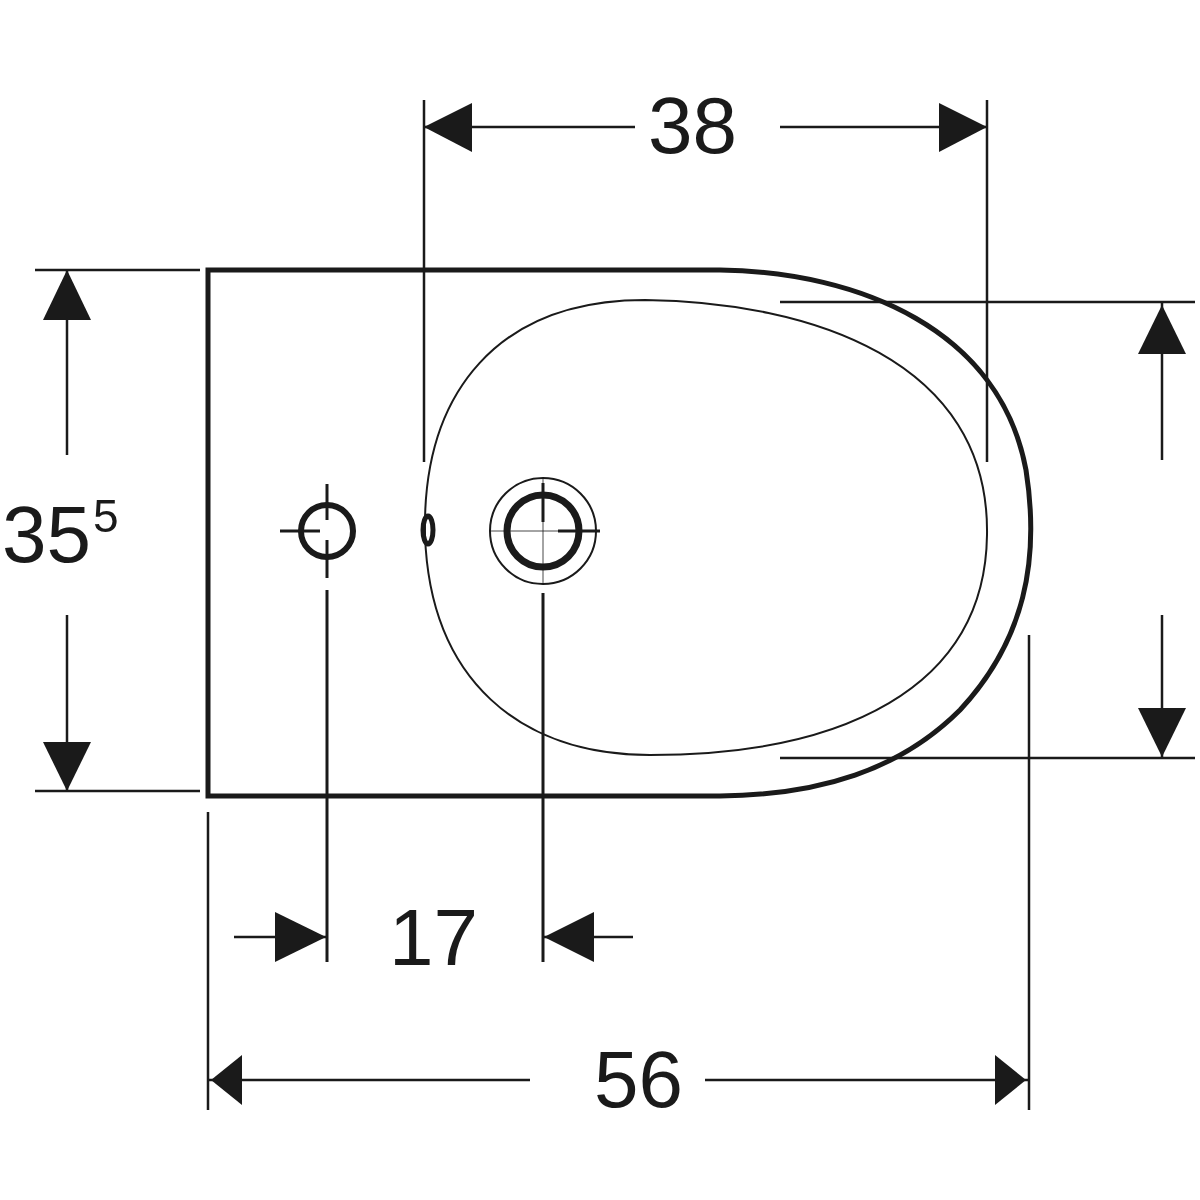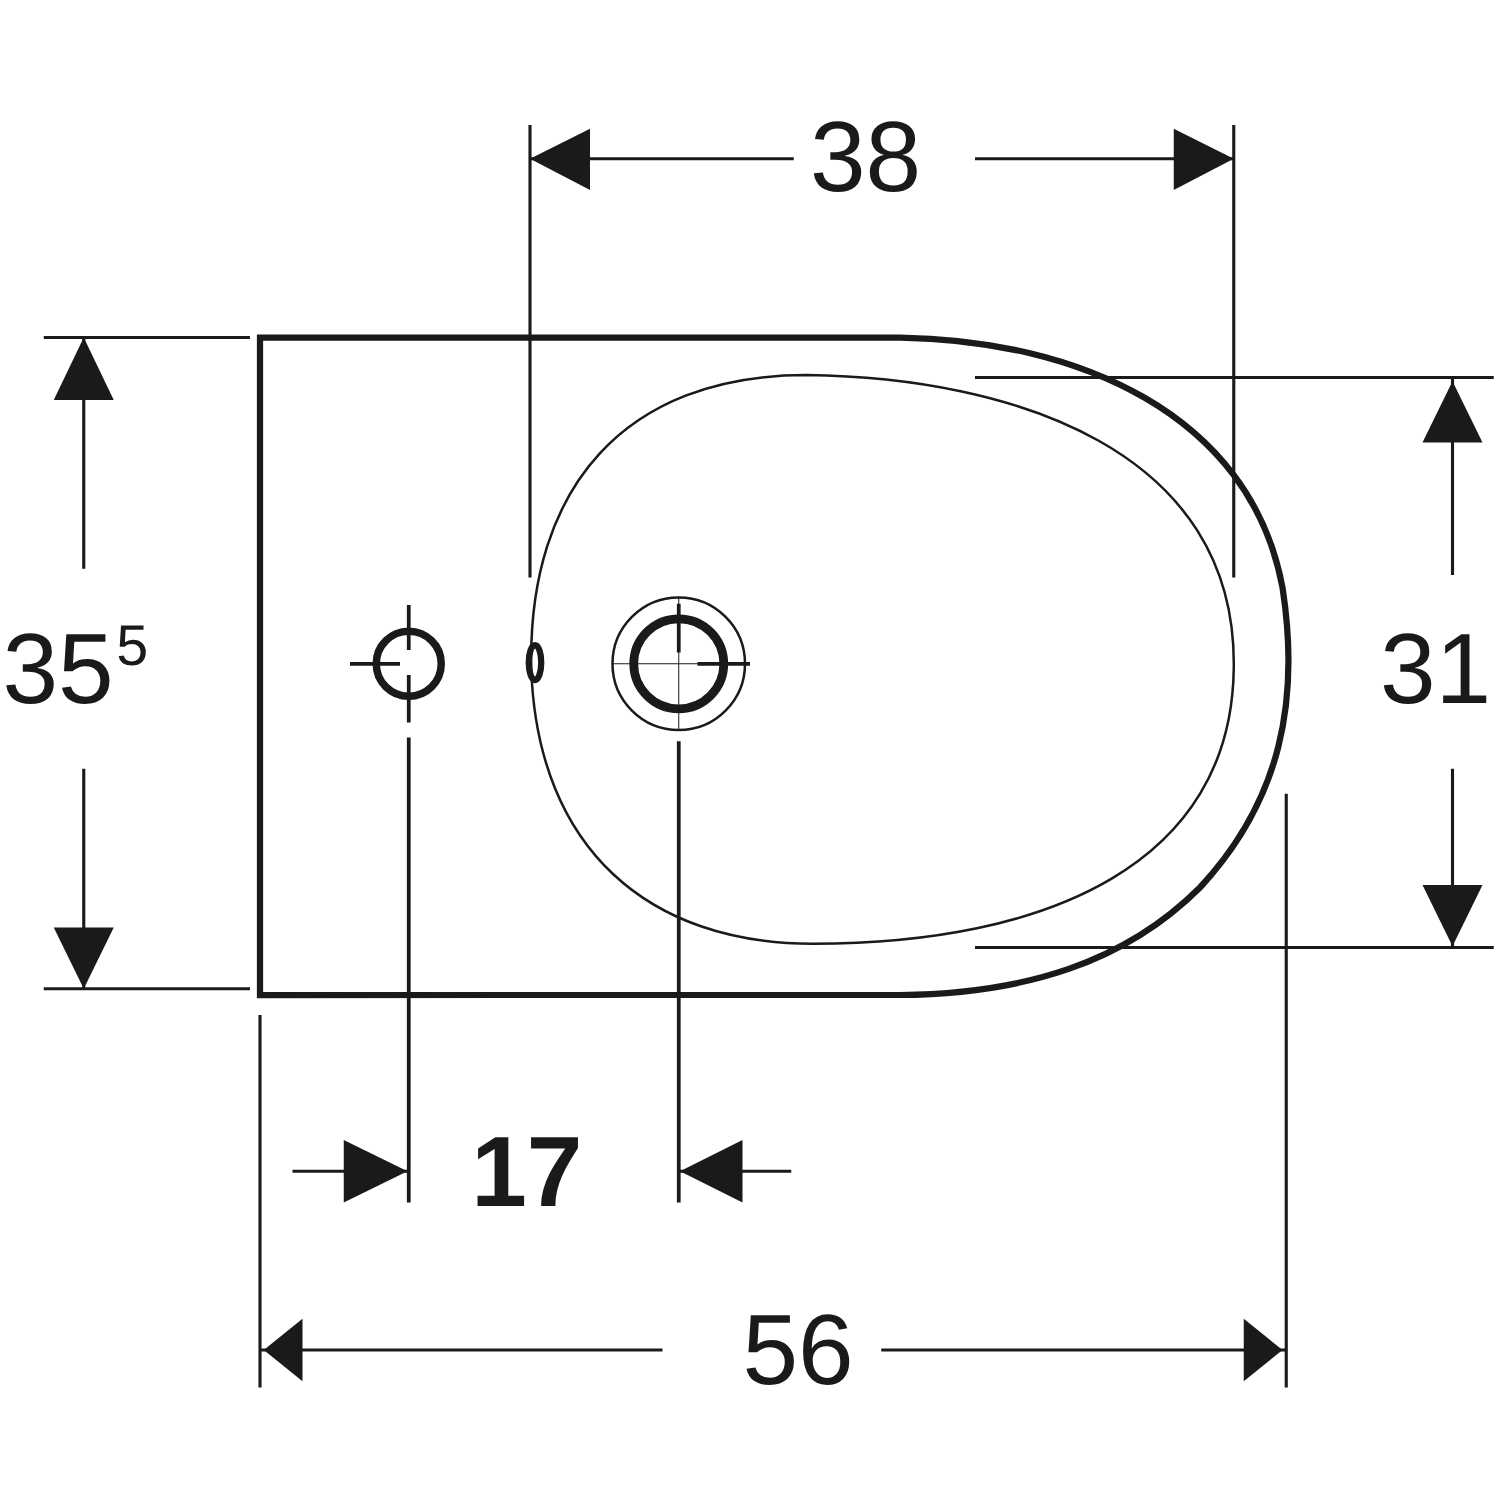--- a/index.html
+++ b/index.html
@@ -94,24 +94,21 @@
   </svg>
 
   <div class="dim-label" style="left:648px; top:86px;">
     <span>38</span>
   </div>
 
   <div class="dim-label" style="left:2px; top:495px;">
     <span>35</span><span class="sup">5</span>
   </div>
 
-  <div class="dim-label" style="left:1104px; top:495px;">
-    <span>31</span>
-  </div>
 
-  <div class="dim-label" style="left:377px; top:898px;font-weight:bold;">
+  <div class="dim-label" style="left:389px; top:898px;">
     <span>17</span>
   </div>
 
   <div class="dim-label" style="left:560px; top:1040px;margin-left:34px;">
     <span>56</span>
   </div>
 </div>
 
 </body></html>

